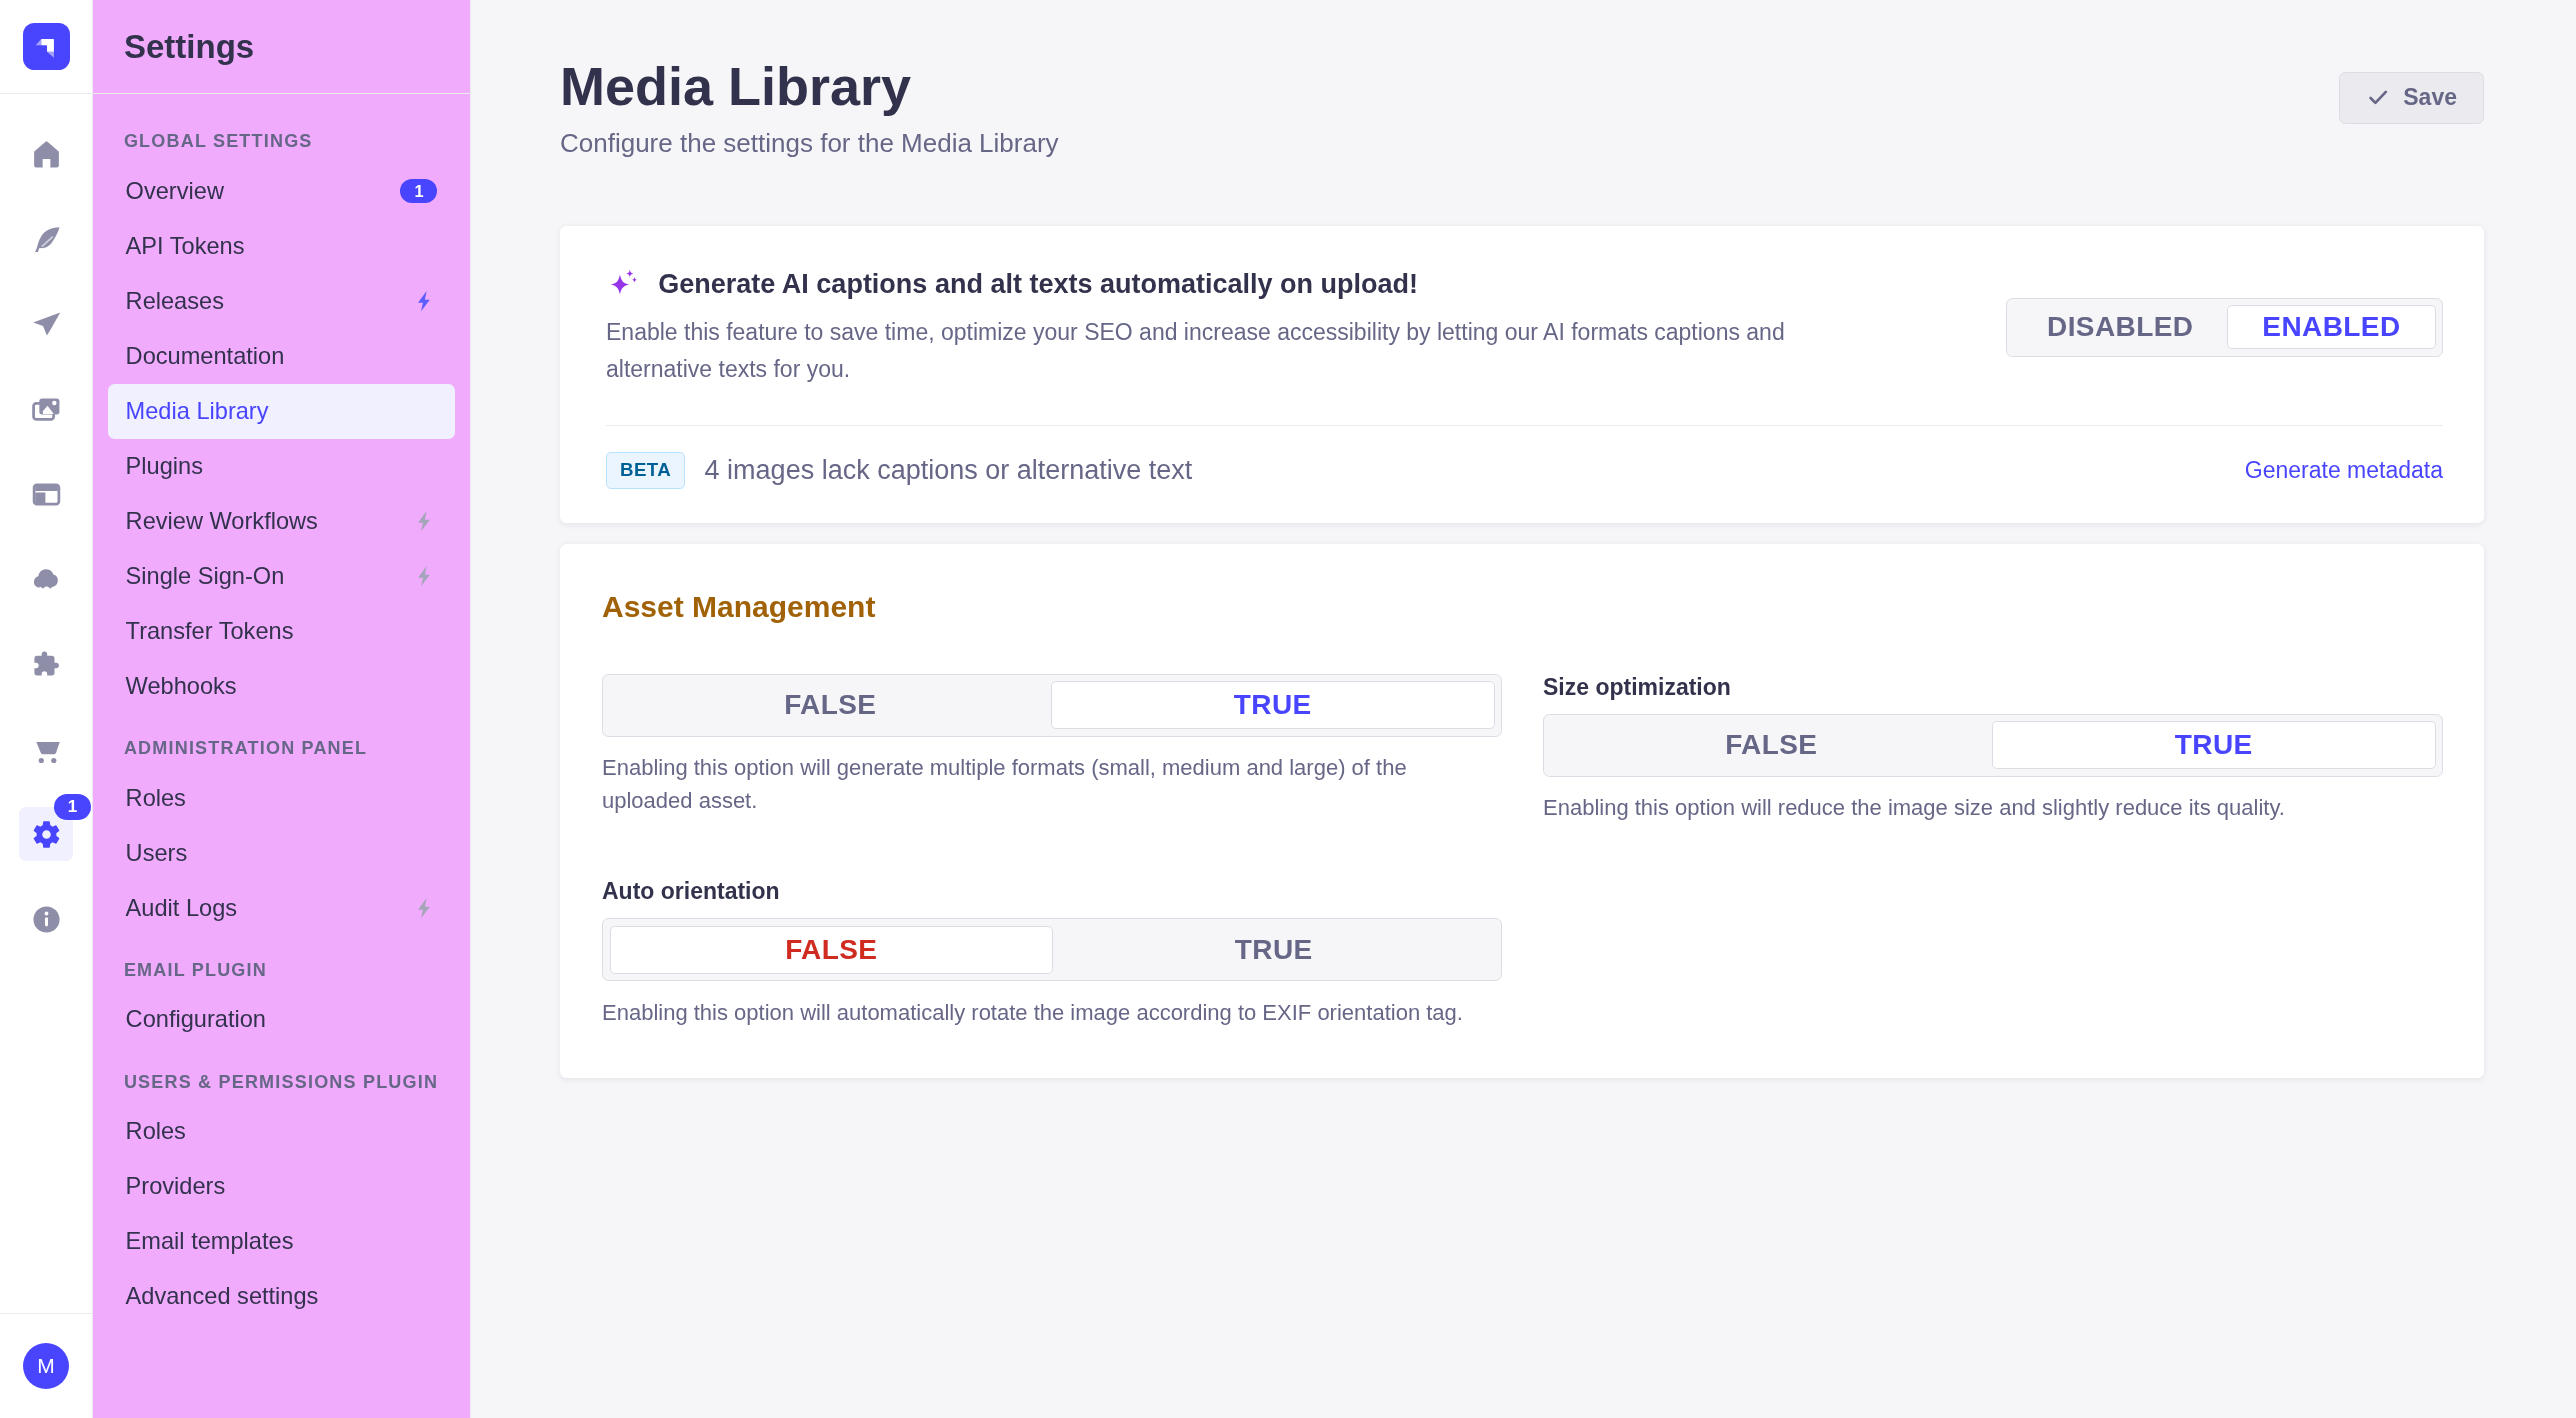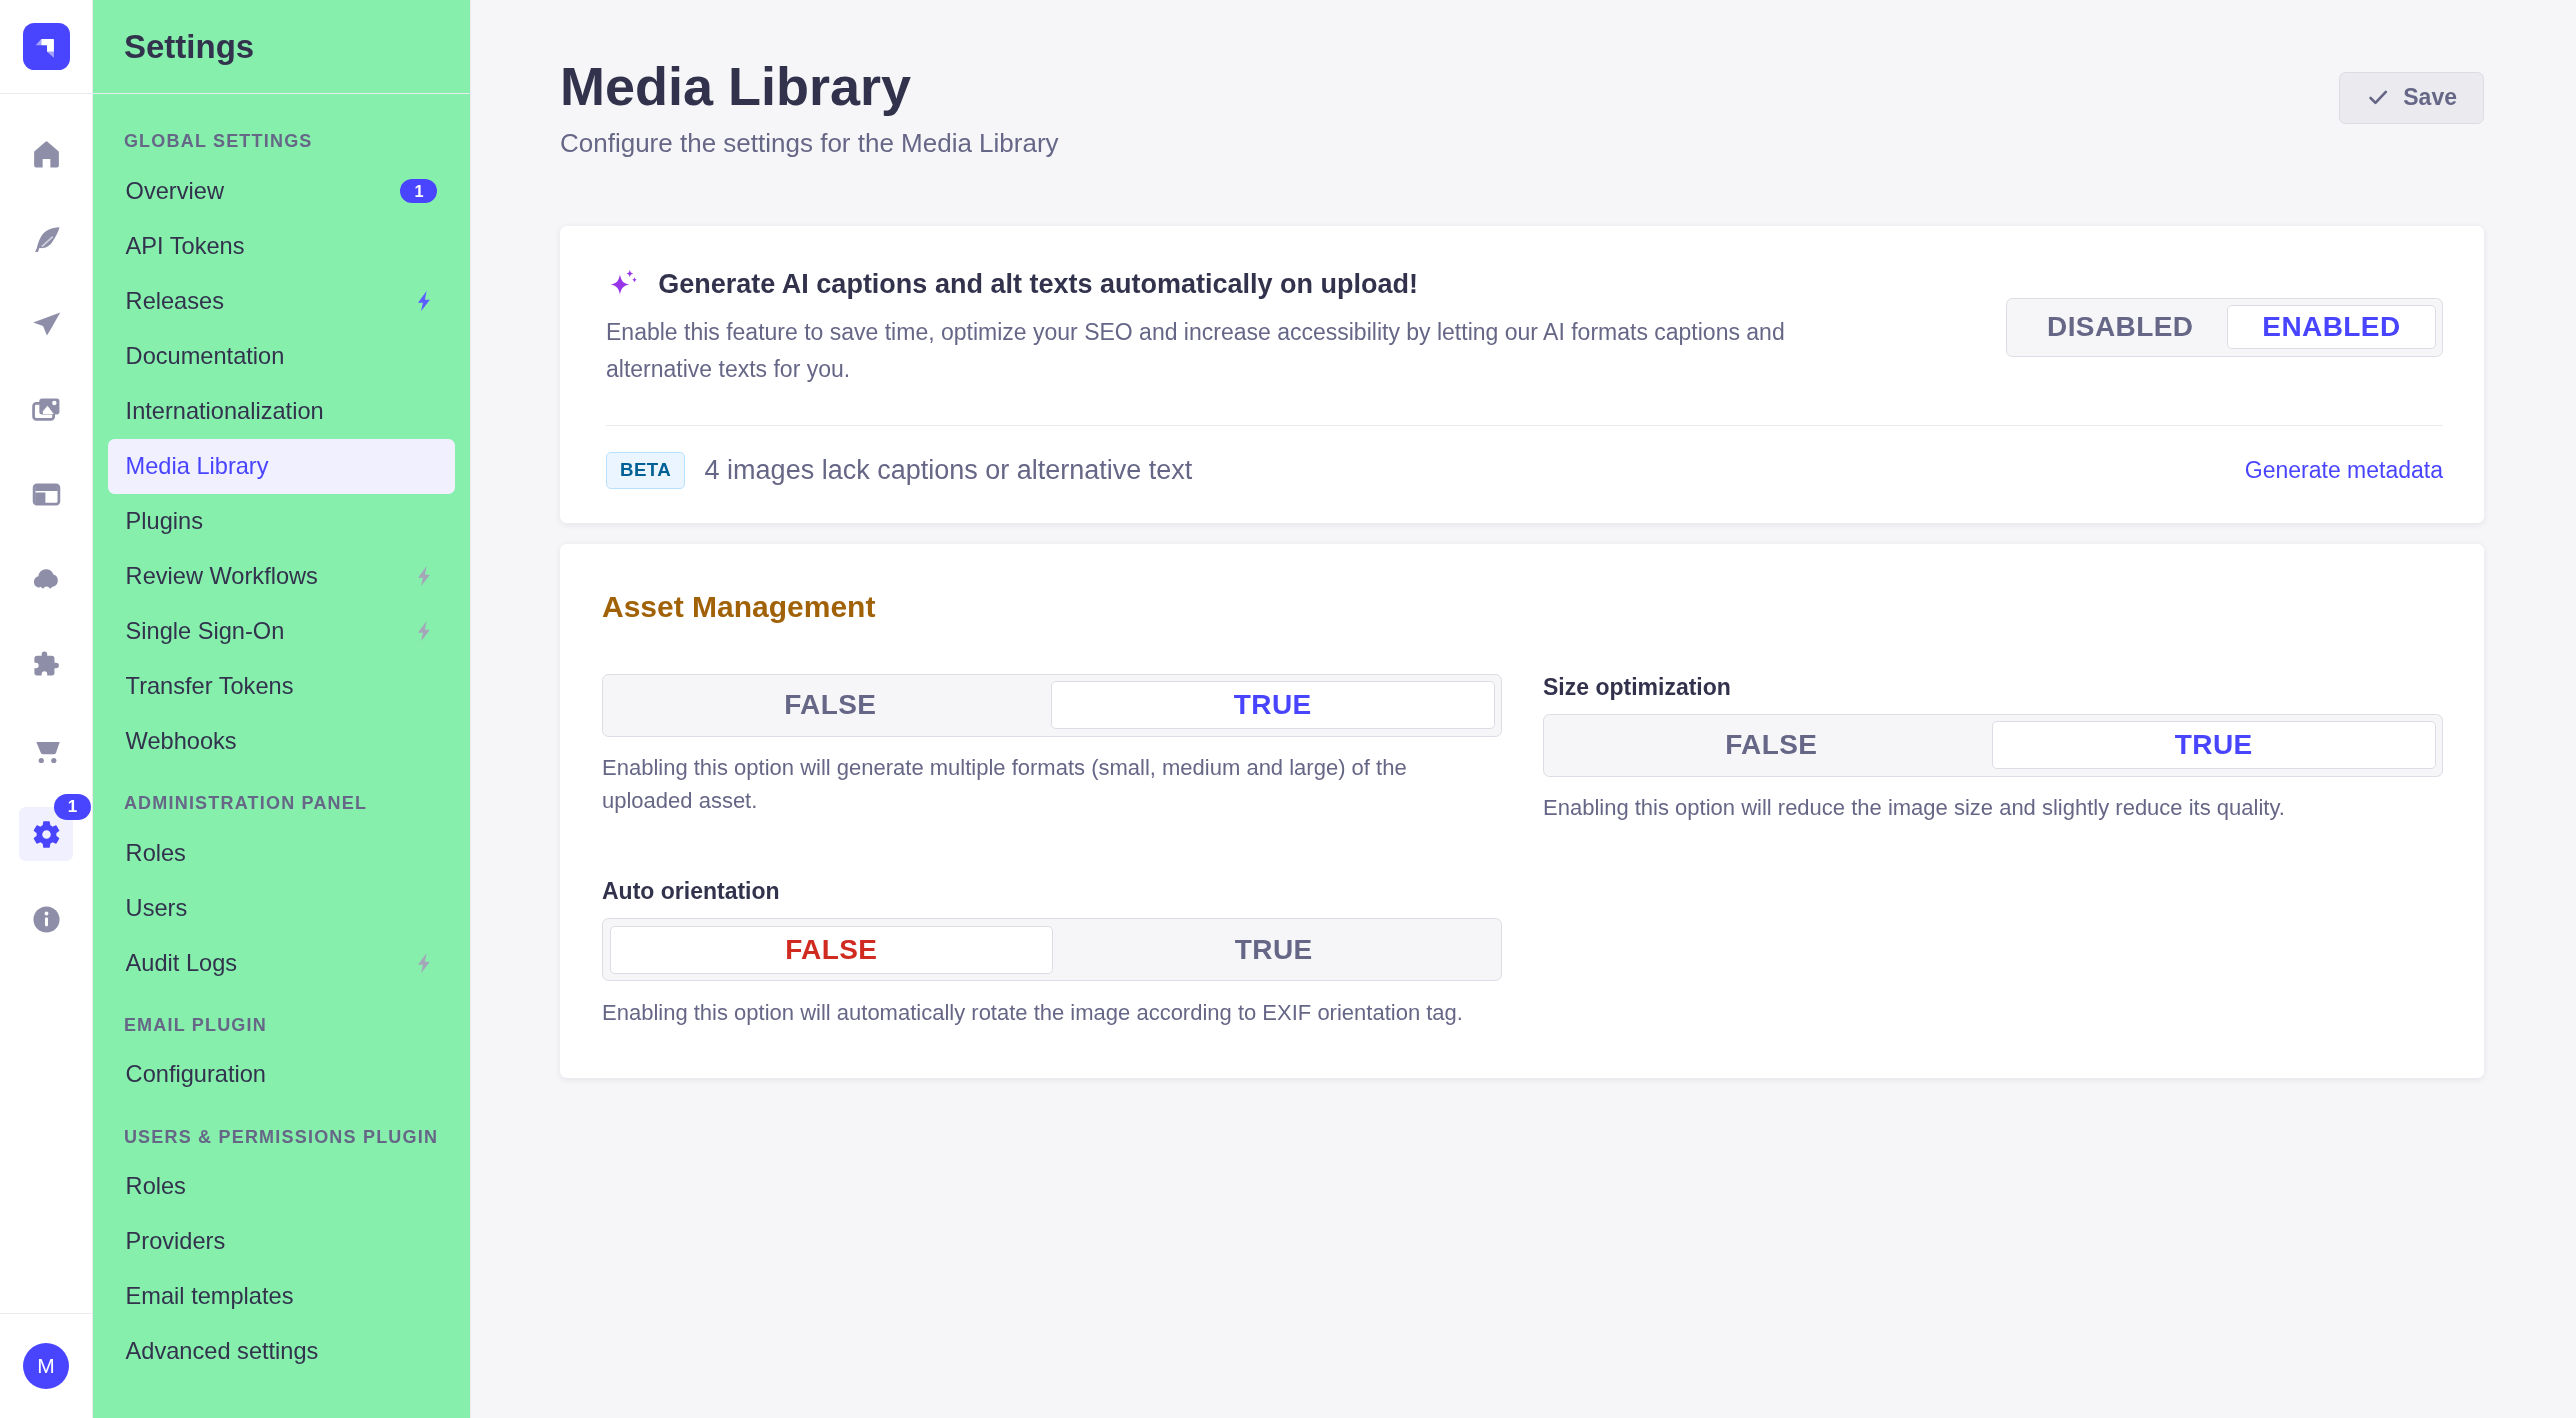--- a/index.html
+++ b/index.html
@@ -27,21 +27,21 @@
   .rail-slot.active svg{color:#4945FF;}
   .rail-badge{position:absolute;top:-13px;right:-18px;min-width:37px;height:26px;border-radius:13px;
               background:#4945FF;color:#fff;font-size:17px;font-weight:700;display:flex;
               align-items:center;justify-content:center;padding:0 6.5px;box-sizing:border-box;}
   .rail-bottom{position:absolute;bottom:0;left:0;width:100%;border-top:1.6px solid #EAEAEF;
                height:104px;display:flex;align-items:center;justify-content:center;}
   .avatar{width:46px;height:46px;border-radius:50%;background:#4945FF;color:#fff;
           display:flex;align-items:center;justify-content:center;font-size:21px;cursor:pointer;}
 
   
-  .sidebar{width:377px;background:#86efac;border-right:1.6px solid #EAEAEF;flex-shrink:0;
+  .sidebar{width:377px;background:#f0abfc;border-right:1.6px solid #EAEAEF;flex-shrink:0;
            display:flex;flex-direction:column;overflow:hidden;}
   .sidebar-header{height:94px;border-bottom:1.6px solid #EAEAEF;display:flex;align-items:center;
                   padding-left:31px;box-sizing:border-box;flex-shrink:0;}
   .sidebar-title{font-size:33px;font-weight:700;color:#32324D;}
   .sidebar-nav{padding:24.4px 14.6px 0 14.6px;}
   .nav-section{margin-bottom:24.4px;margin-top:8px;}
   .nav-section-label{font-size:18px;font-weight:700;letter-spacing:1.2px;color:#666687;
                      padding-left:16.3px;margin:13px 0 11.4px 0;}
   .nav-item{height:55px;display:flex;align-items:center;padding:0 18px;border-radius:6.5px;
             font-size:23.6px;color:#32324D;cursor:pointer;}
@@ -196,23 +196,20 @@
           <span>Releases</span>
           <span class="nav-bolt bolt-purple">
               <svg viewBox="0 0 24 24">
                 <path fill="currentColor" d="M13.4 2L4.9 13.5h4.9L7.9 22l8.7-11.5h-4.9z"></path>
               </svg>
             </span>
         </div>
         <div class="nav-item">
           <span>Documentation</span>
         </div>
-        <div class="nav-item">
-          <span>Internationalization</span>
-        </div>
         <div class="nav-item active">
           <span>Media Library</span>
         </div>
         <div class="nav-item">
           <span>Plugins</span>
         </div>
         <div class="nav-item">
           <span>Review Workflows</span>
           <span class="nav-bolt bolt-gray">
               <svg viewBox="0 0 24 24">

